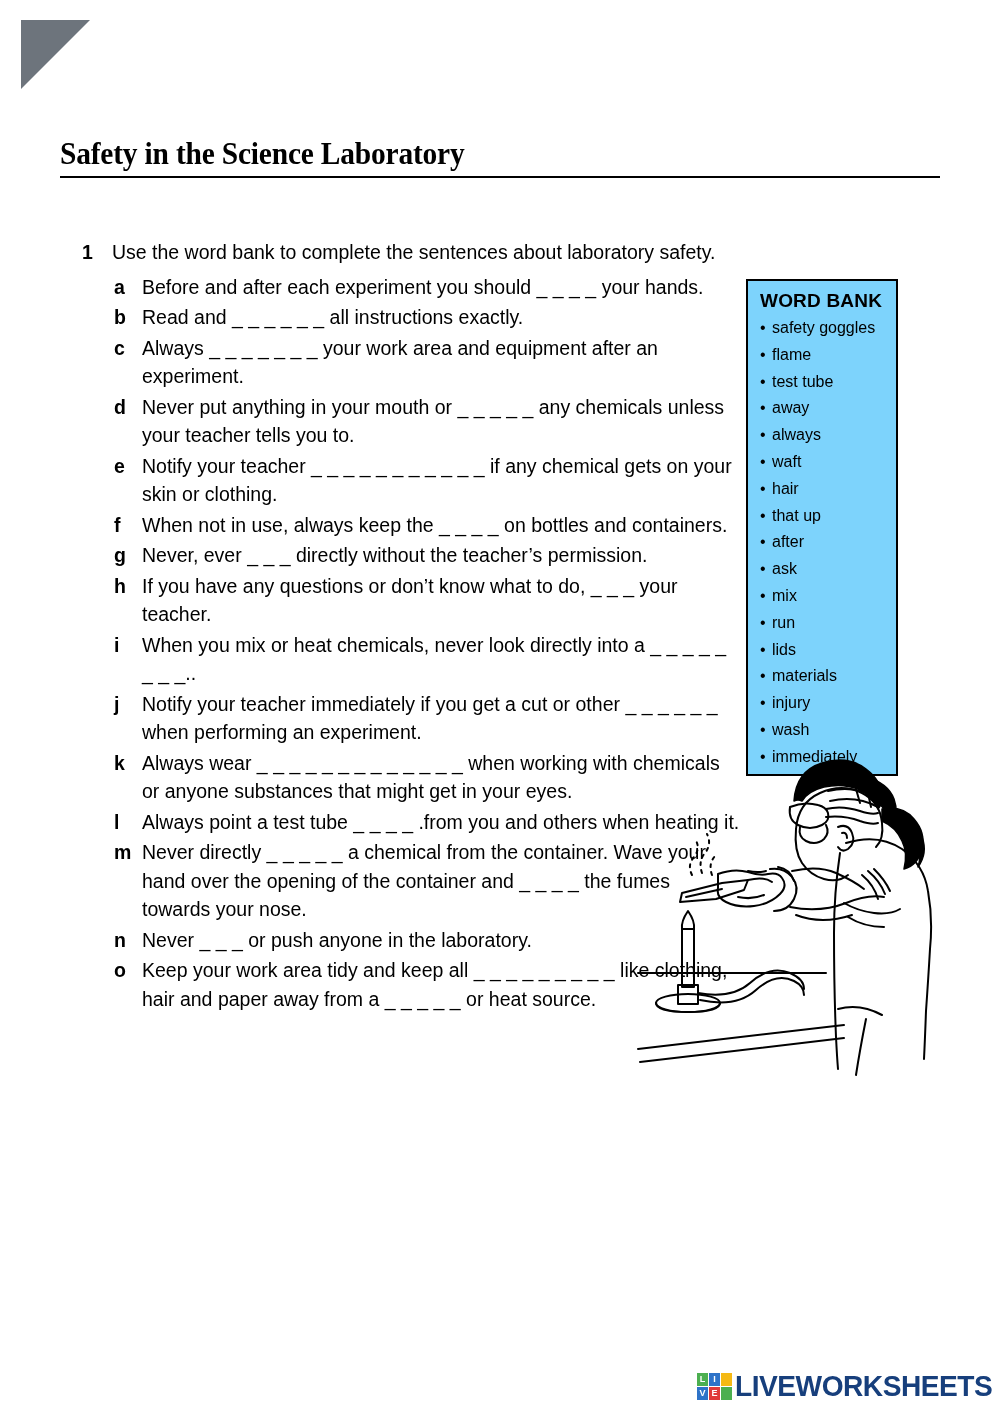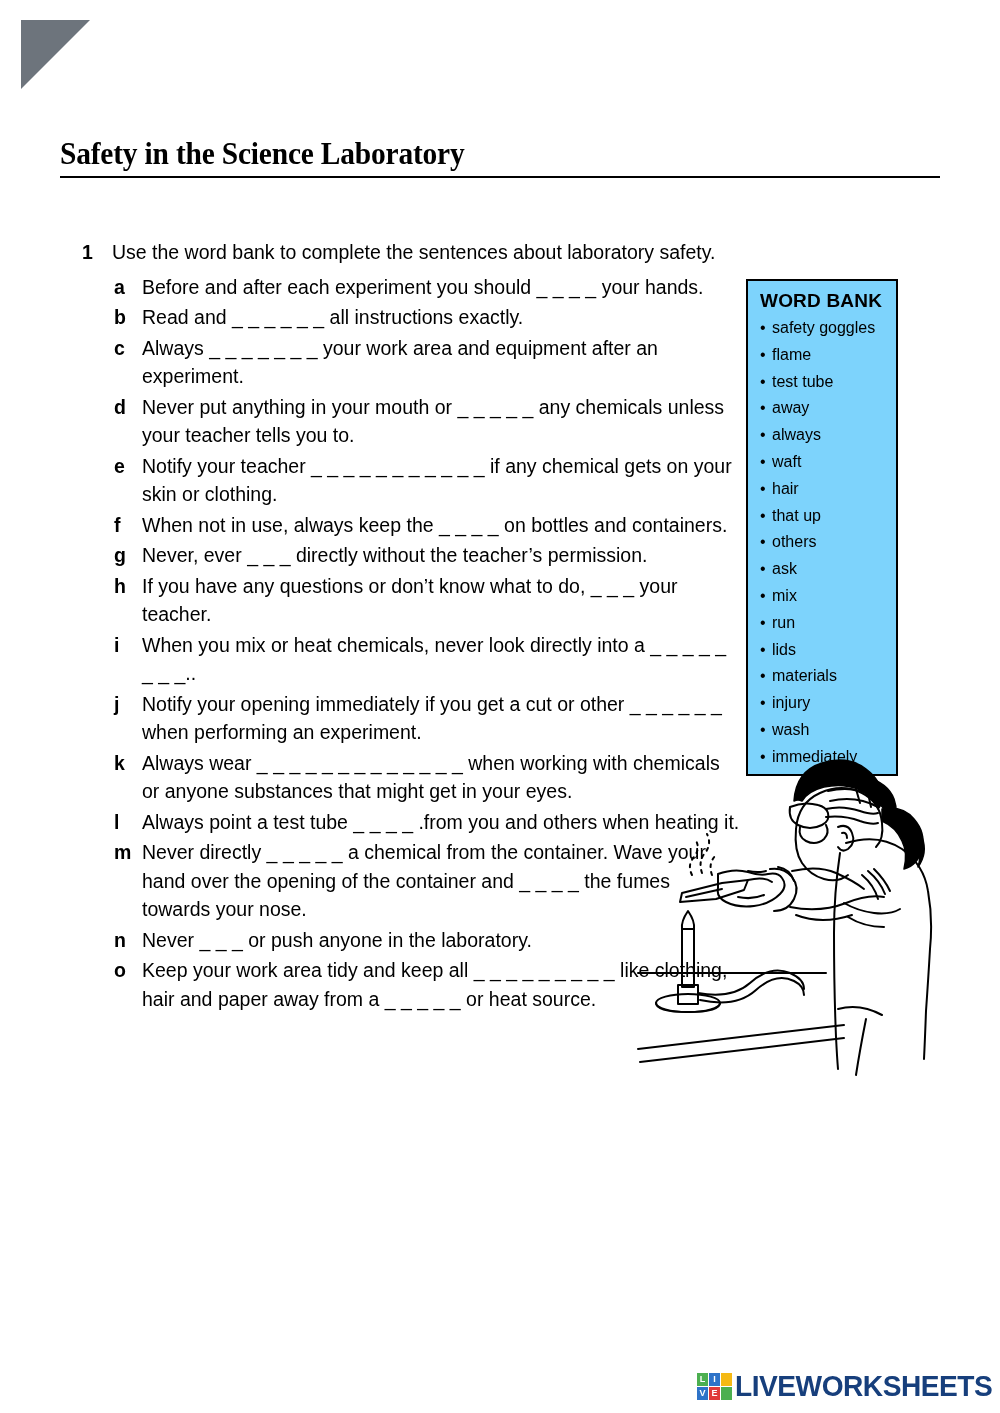--- a/index.html
+++ b/index.html
@@ -240,21 +240,21 @@
           <div class="item">
             <span class="item-letter">h</span>
             <span class="item-text">If you have any questions or don’t know what to do, _ _ _   your teacher.</span>
           </div>
           <div class="item">
             <span class="item-letter">i</span>
             <span class="item-text">When you mix or heat chemicals, never look directly into a _ _ _ _  _ _ _ _..</span>
           </div>
           <div class="item">
             <span class="item-letter">j</span>
-            <span class="item-text">Notify your opening immediately if you get a cut or other _ _ _ _ _ _ when performing an experiment.</span>
+            <span class="item-text">Notify your teacher immediately if you get a cut or other _ _ _ _ _ _ when performing an experiment.</span>
           </div>
           <div class="item">
             <span class="item-letter">k</span>
             <span class="item-text">Always wear  _ _ _ _ _ _  _ _ _ _ _ _ _ when working with chemicals or anyone substances that might get in your eyes.</span>
           </div>
           <div class="item">
             <span class="item-letter">l</span>
             <span class="item-text">Always point a test tube _ _ _ _ .from you and others when heating it.</span>
           </div>
           <div class="item">
@@ -276,21 +276,21 @@
       <div class="wb-title">WORD BANK</div>
       <ul class="wb-list" id="wb-list">
           <li><span class="wb-bullet">•</span><span>safety goggles</span></li>
           <li><span class="wb-bullet">•</span><span>flame</span></li>
           <li><span class="wb-bullet">•</span><span>test tube</span></li>
           <li><span class="wb-bullet">•</span><span>away</span></li>
           <li><span class="wb-bullet">•</span><span>always</span></li>
           <li><span class="wb-bullet">•</span><span>waft</span></li>
           <li><span class="wb-bullet">•</span><span>hair</span></li>
           <li><span class="wb-bullet">•</span><span>that up</span></li>
-          <li><span class="wb-bullet">•</span><span>others</span></li>
+          <li><span class="wb-bullet">•</span><span>after</span></li>
           <li><span class="wb-bullet">•</span><span>ask</span></li>
           <li><span class="wb-bullet">•</span><span>mix</span></li>
           <li><span class="wb-bullet">•</span><span>run</span></li>
           <li><span class="wb-bullet">•</span><span>lids</span></li>
           <li><span class="wb-bullet">•</span><span>materials</span></li>
           <li><span class="wb-bullet">•</span><span>injury</span></li>
           <li><span class="wb-bullet">•</span><span>wash</span></li>
           <li><span class="wb-bullet">•</span><span>immediately</span></li>
         </ul>
     </div>

